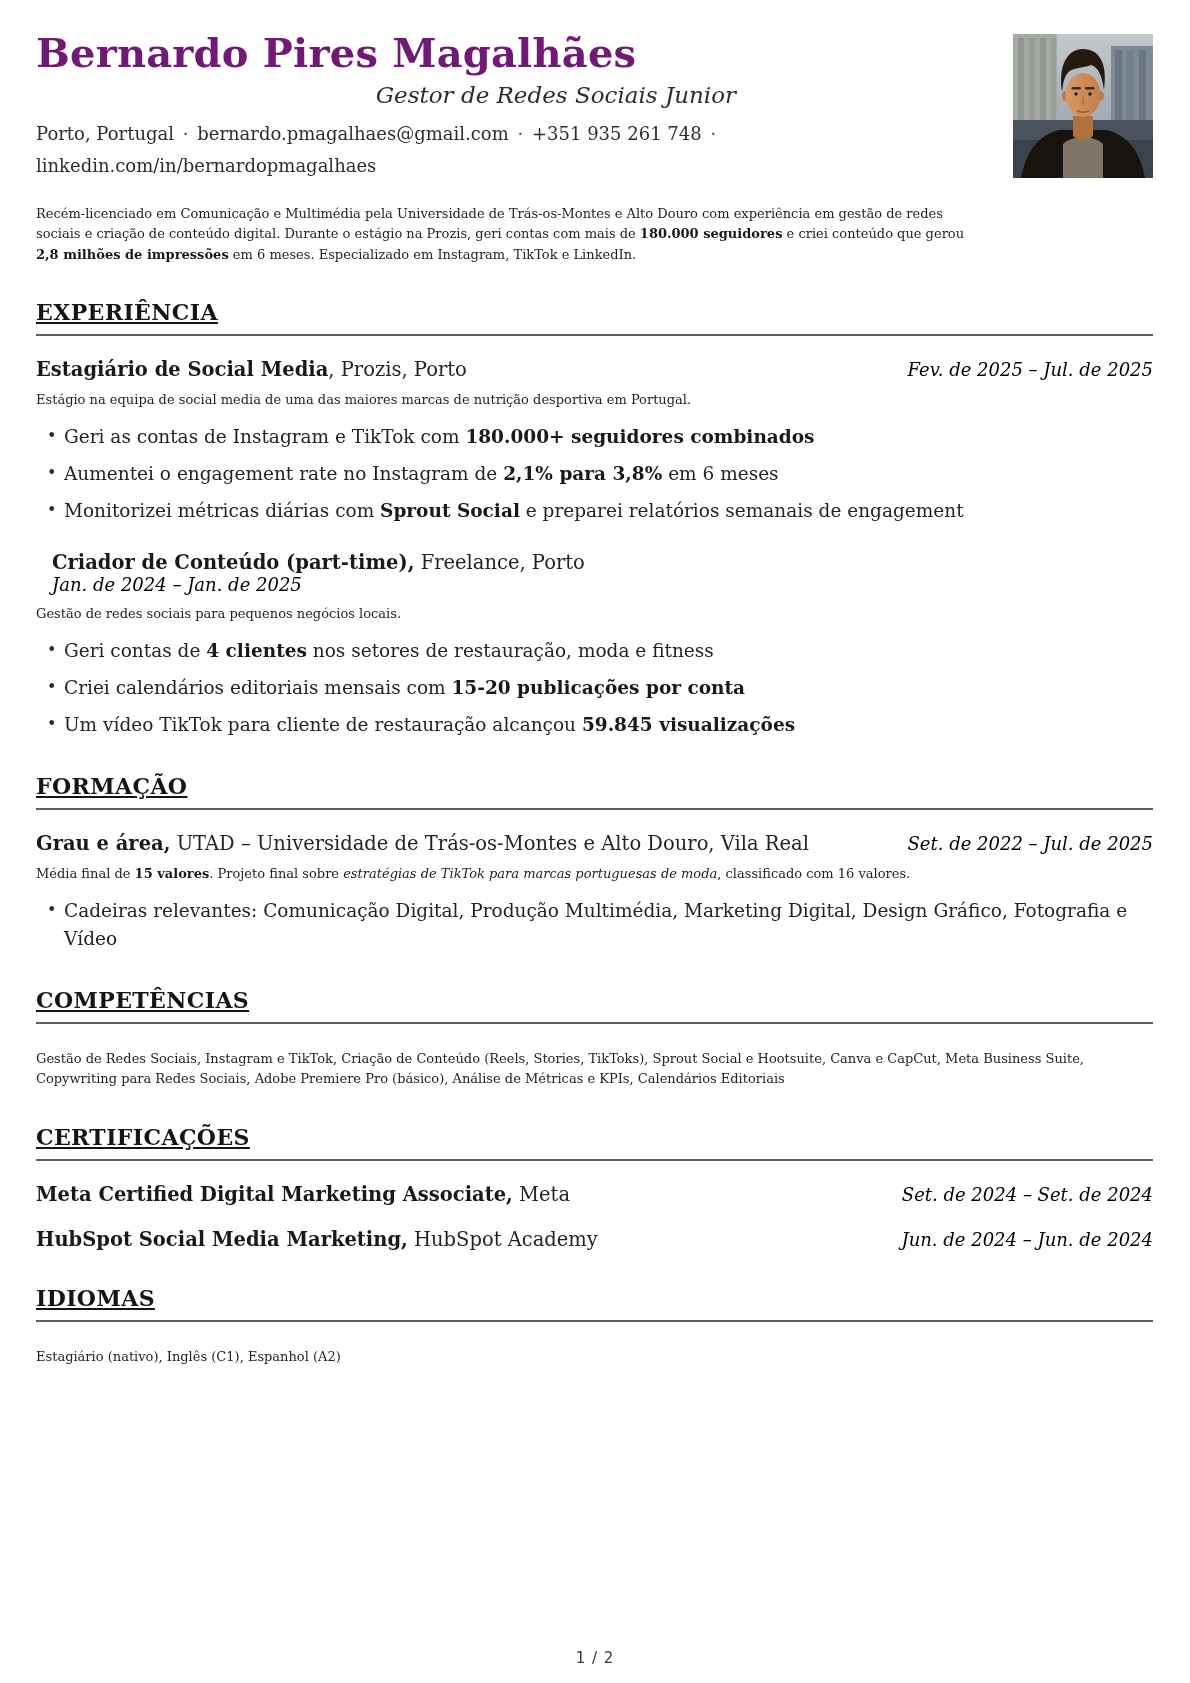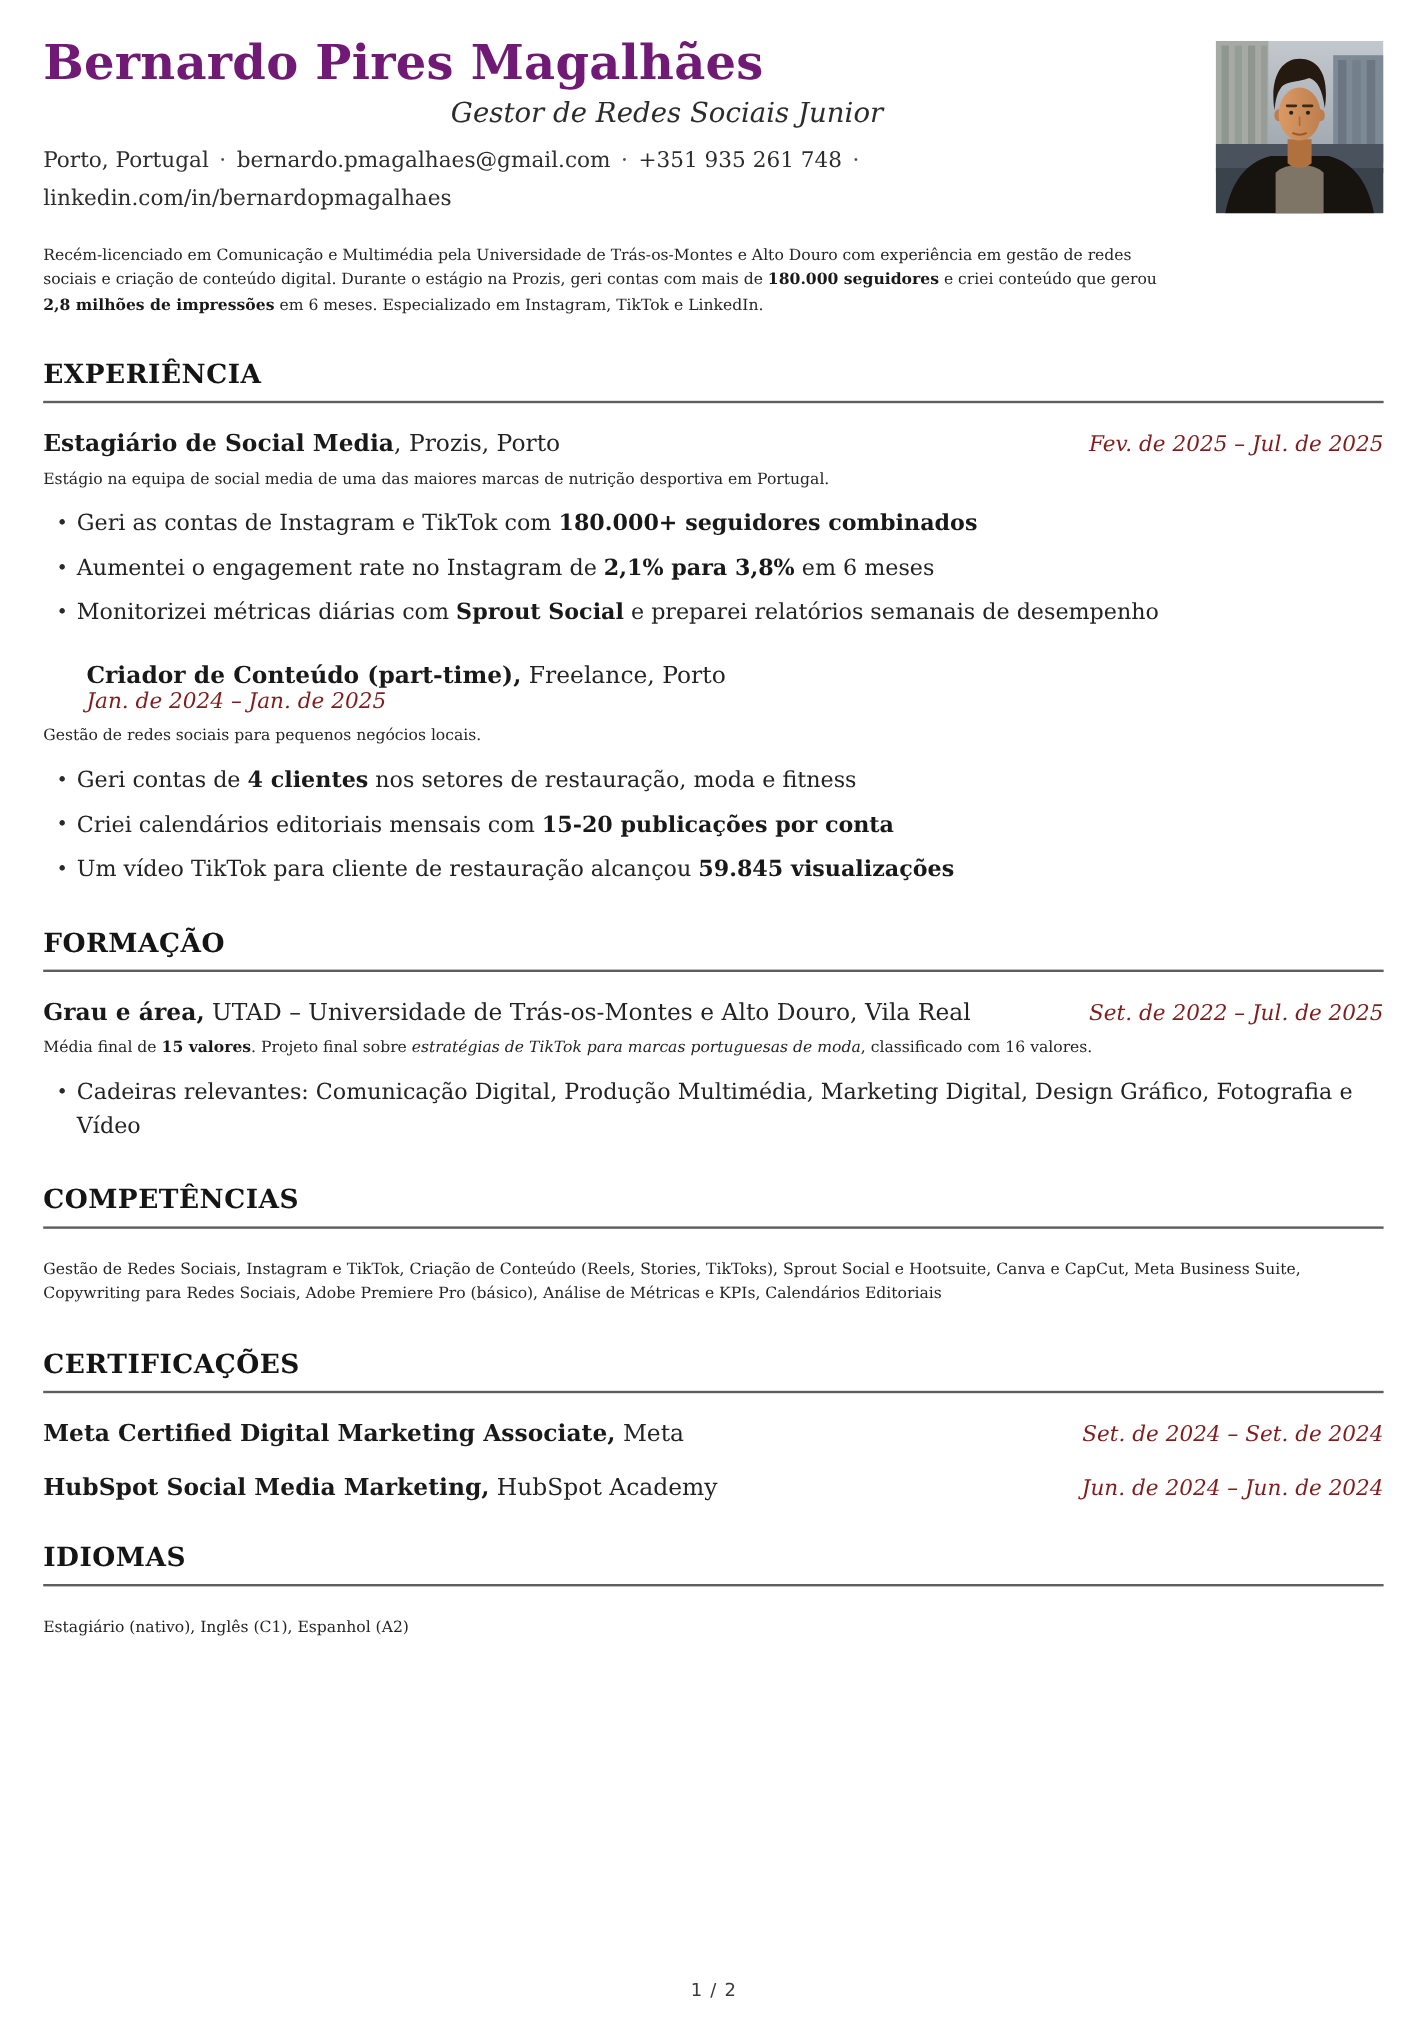--- a/index.html
+++ b/index.html
@@ -24,25 +24,25 @@
 
   
   .b{font-weight:bold;color:#191919;}
   .i{font-style:italic;}
   .para{font-size:13px;line-height:1.58;margin:0;}
   .summary{margin-top:21px;max-width:930px;}
 
   
   h2.section{
     font-size:22px;font-weight:bold;color:#151515;letter-spacing:.4px;
-    margin:34px 0 0 0;padding-bottom:9px;border-bottom:2px solid #5e5e5e;
+    margin:34px 0 0 0;padding-bottom:9px;border-bottom:2px solid #5e5e5e;text-decoration:underline;
   }
   .entry-head{display:flex;justify-content:space-between;align-items:baseline;margin-top:22px;}
   .entry-title{font-size:19.5px;color:#232323;}
-  .entry-date{font-style:italic;font-size:18px;white-space:nowrap;margin-left:36px;color:#7f1d1d;}
+  .entry-date{font-style:italic;font-size:18px;white-space:nowrap;margin-left:16px;color:#000000;}
   .entry-desc{margin-top:9px;}
   ul.bullets{list-style:none;margin:12px 0 0 0;padding:0;}
   ul.bullets li{
     position:relative;padding-left:28px;font-size:18.5px;line-height:1.52;margin-bottom:9px;color:#232323;
   }
   ul.bullets li::before{
     content:"\2022";position:absolute;left:11px;top:1px;font-size:16px;color:#2a2a2a;
   }
   .block-text{margin-top:25px;}
   .job{margin-bottom:4px;}
@@ -126,21 +126,21 @@
     <div class="entry-head">
       <div class="entry-title">
         <span class="b">Estagiário de Social Media</span><span>, Prozis, Porto</span>
       </div>
       <div class="entry-date">Fev. de 2025 – Jul. de 2025</div>
     </div>
     <p class="para entry-desc">Estágio na equipa de social media de uma das maiores marcas de nutrição desportiva em Portugal.</p>
     <ul class="bullets">
       <li><span>Geri as contas de Instagram e TikTok com </span><span class="b">180.000+ seguidores combinados</span></li>
       <li><span>Aumentei o engagement rate no Instagram de </span><span class="b">2,1% para 3,8%</span><span> em 6 meses</span></li>
-      <li><span>Monitorizei métricas diárias com </span><span class="b">Sprout Social</span><span> e preparei relatórios semanais de desempenho</span></li>
+      <li><span>Monitorizei métricas diárias com </span><span class="b">Sprout Social</span><span> e preparei relatórios semanais de engagement</span></li>
     </ul>
   </div>
 
   <div class="job">
     <div class="entry-head">
       <div class="entry-title">
         <span class="b">Criador de Conteúdo (part-time),</span><span> Freelance, Porto</span>
       </div>
       <div class="entry-date">Jan. de 2024 – Jan. de 2025</div>
     </div>

